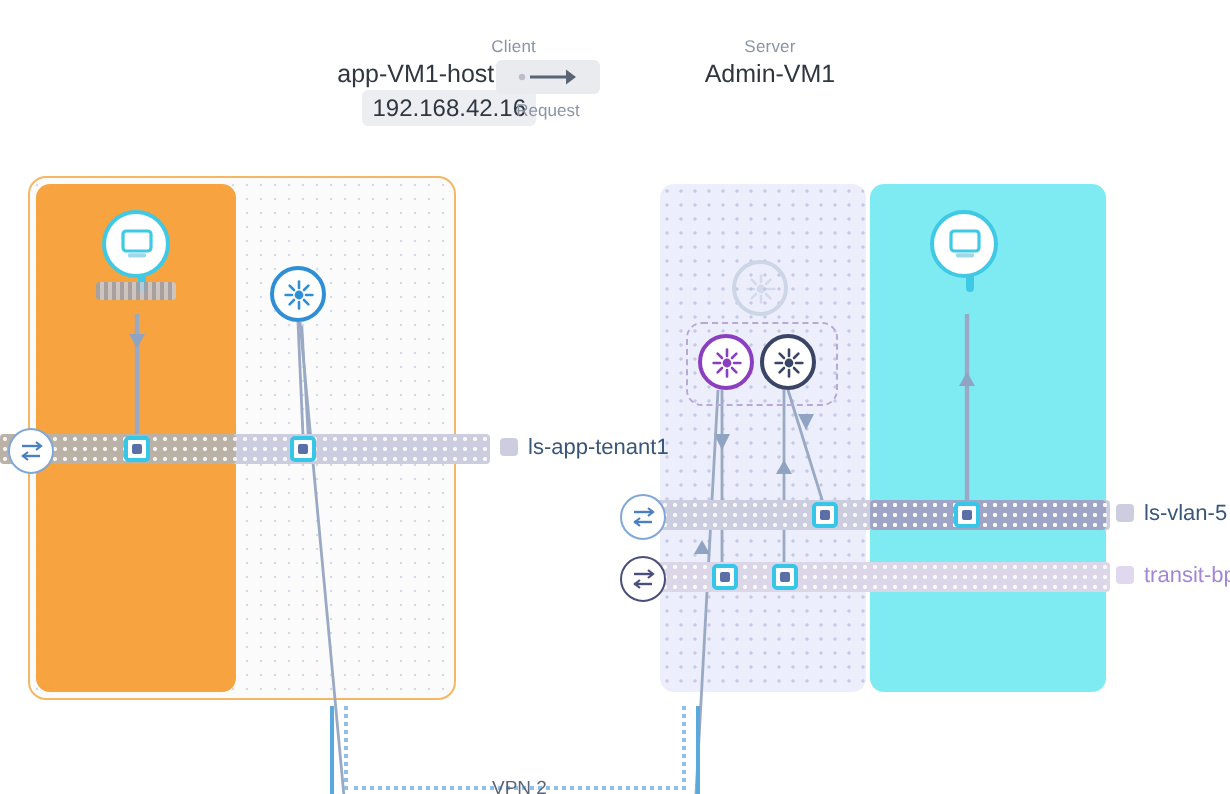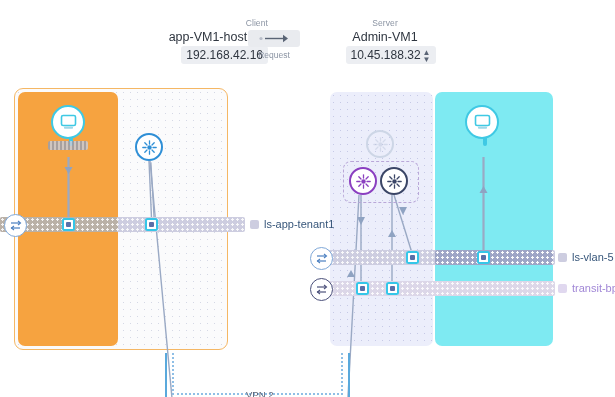--- a/index.html
+++ b/index.html
@@ -217,21 +217,20 @@
         <path d="M26 1.8 L31 5.5 L26 9.2 Z" fill="#5a6475"></path>
         <circle cx="4" cy="5.5" r="1.6" fill="#b9bec9"></circle>
       </svg>
     </div>
     <div id="request-label">Request</div>
   </div>
 
   <div class="hdr-col" id="server-col">
     <div class="hdr-role">Server</div>
     <div class="hdr-name">Admin-VM1</div>
-    <div><span class="hdr-ip"><span>10.45.188.32</span><span class="stepper">▲<br>▼</span></span></div>
   </div>
 
 </div>
 
 <div id="canvas">
 
   <div class="abs" id="left-container"></div>
   <div class="abs" id="left-container-dots"></div>
   <div class="abs" id="zone-app"></div>
   <div class="abs" id="zone-transit"></div>

